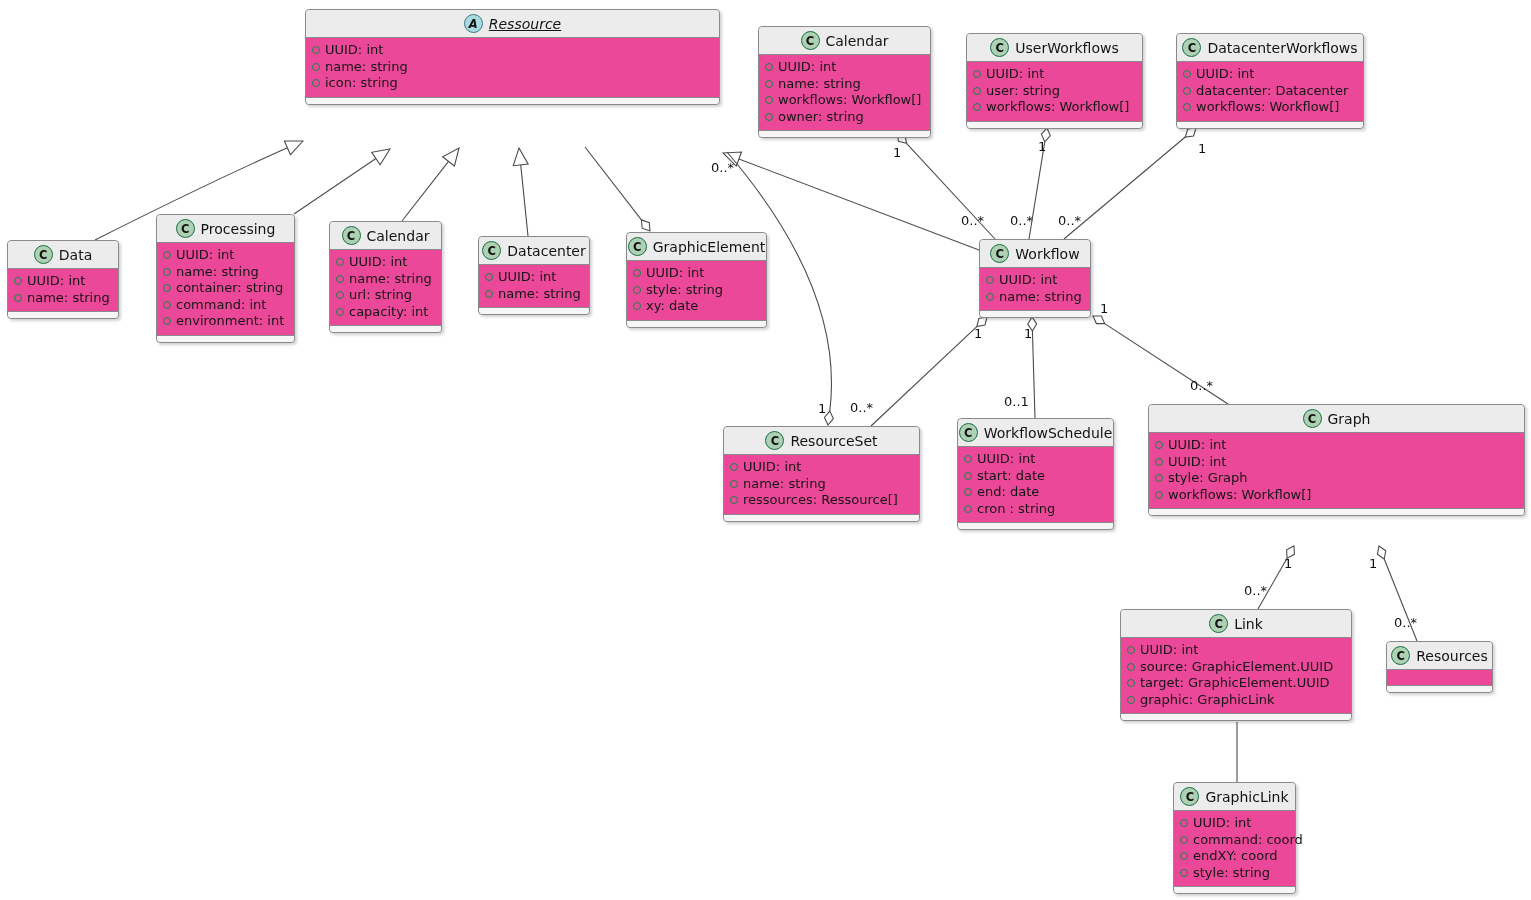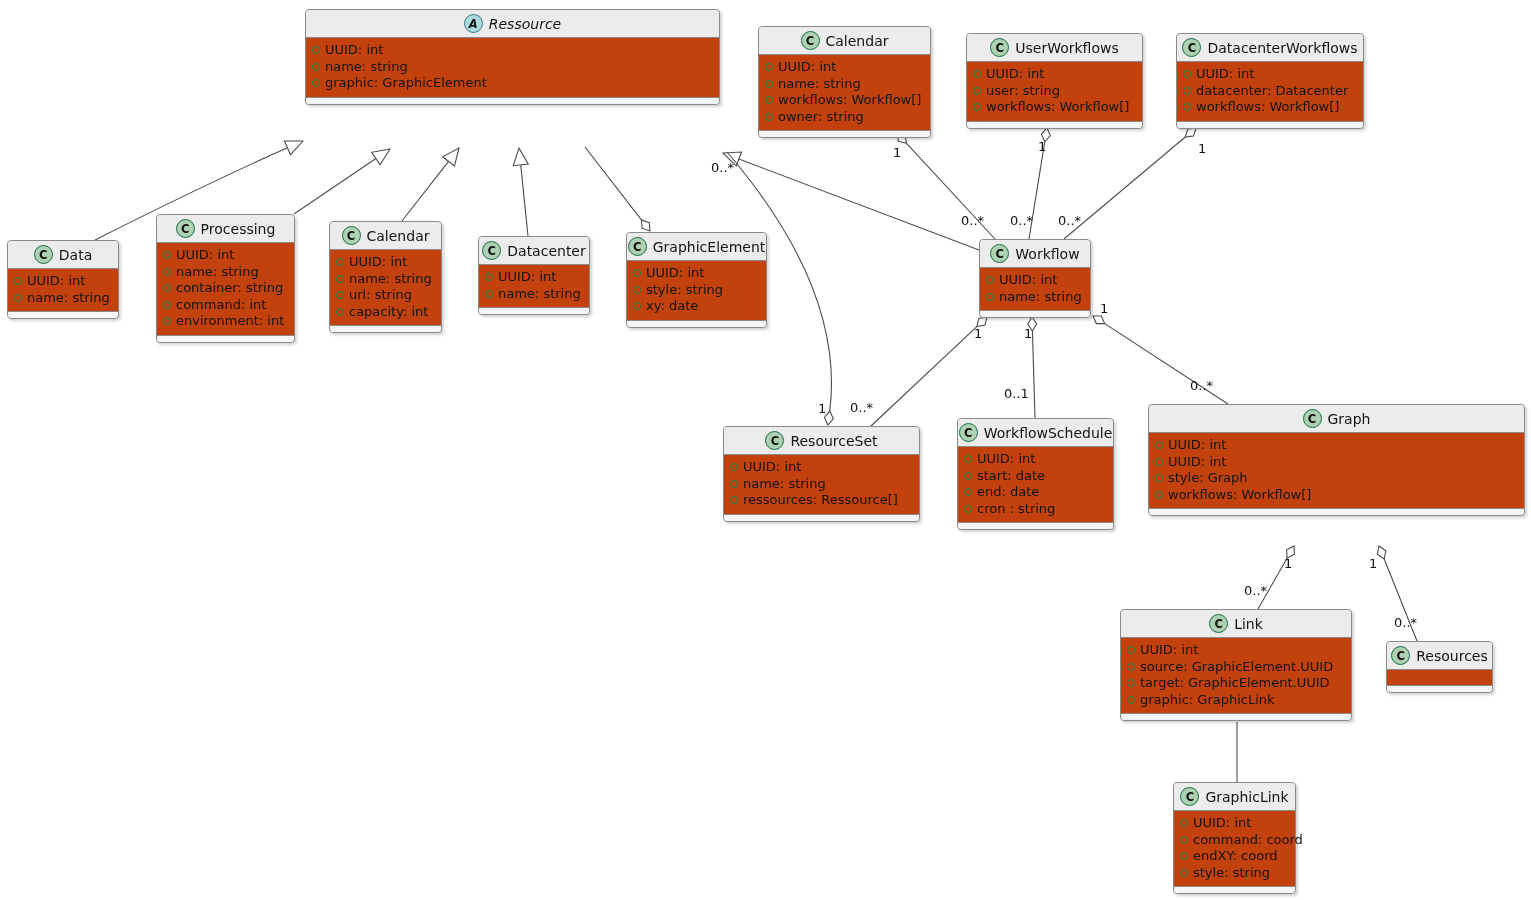--- a/index.html
+++ b/index.html
@@ -12,28 +12,28 @@
   .edge-deco{fill:#ffffff;stroke:#4b4b4b;stroke-width:1.1px;}
   .uml-class{
     position:absolute;background:#f6f6f6;border:1px solid #8a8a8a;border-radius:4px;
     box-shadow:2px 2px 3px rgba(0,0,0,0.18);box-sizing:border-box;
   }
   .uml-title{
     background:#ececec;border-bottom:1px solid #8a8a8a;display:flex;align-items:center;
     justify-content:center;gap:6px;padding:4px 6px;font-size:14px;color:#131313;
     border-radius:4px 4px 0 0;white-space:nowrap;
   }
-  .uml-title.abstract .class-name{font-style:italic;}
+  .uml-title.abstract .class-name{font-style:italic;text-decoration:underline;}
   .uml-icon{
     width:17px;height:17px;border-radius:50%;display:flex;align-items:center;
     justify-content:center;font-size:11.5px;font-weight:bold;flex:0 0 auto;color:#111;
   }
   .icon-class{background:#ADD1B2;border:1px solid #186e43;}
   .icon-abstract{background:#A9DCDF;border:1px solid #3c7a86;font-style:italic;}
-  .uml-attrs{padding:4px 8px 5px 6px;border-bottom:1px solid #8a8a8a;min-height:6px;background:#c2410c;}
+  .uml-attrs{padding:4px 8px 5px 6px;border-bottom:1px solid #8a8a8a;min-height:6px;background:#ec4899;}
   .uml-attr{display:flex;align-items:center;gap:5px;font-size:13px;line-height:16.5px;color:#141414;white-space:nowrap;}
   .attr-dot{width:6px;height:6px;border:1px solid #0d8a46;border-radius:50%;flex:0 0 auto;background:transparent;}
   .uml-methods{height:6px;background:#f6f6f6;border-radius:0 0 4px 4px;}
   .mult-label{position:absolute;font-size:13px;color:#111;white-space:nowrap;line-height:14px;}
 </style>
 </head>
 <body>
 
 <div id="canvas">
   <svg id="edges" xmlns="http://www.w3.org/2000/svg">
@@ -73,21 +73,21 @@
     <div class="mult-label" style="left: 818px; top: 402px;">1</div>
     <div class="mult-label" style="left: 893px; top: 146px;">1</div>
     <div class="mult-label" style="left: 961px; top: 214px;">0..*</div>
     <div class="mult-label" style="left: 1038px; top: 140px;">1</div>
     <div class="mult-label" style="left: 1010px; top: 214px;">0..*</div>
     <div class="mult-label" style="left: 1198px; top: 142px;">1</div>
     <div class="mult-label" style="left: 1058px; top: 214px;">0..*</div>
     <div class="mult-label" style="left: 974px; top: 327px;">1</div>
     <div class="mult-label" style="left: 850px; top: 401px;">0..*</div>
     <div class="mult-label" style="left: 1024px; top: 327px;">1</div>
-    <div class="mult-label" style="left: 1004px; top: 387px;">0..1</div>
+    <div class="mult-label" style="left: 1004px; top: 395px;">0..1</div>
     <div class="mult-label" style="left: 1100px; top: 302px;">1</div>
     <div class="mult-label" style="left: 1190px; top: 379px;">0..*</div>
     <div class="mult-label" style="left: 1284px; top: 557px;">1</div>
     <div class="mult-label" style="left: 1244px; top: 584px;">0..*</div>
     <div class="mult-label" style="left: 1369px; top: 557px;">1</div>
     <div class="mult-label" style="left: 1394px; top: 616px;">0..*</div>
     <div class="uml-class" style="left: 305px; top: 9px; width: 415px;">
       <div class="uml-title abstract">
         <span class="uml-icon icon-abstract">A</span>
         <span class="class-name">Ressource</span>
@@ -96,21 +96,21 @@
         <div class="uml-attr">
           <span class="attr-dot"></span>
           <span>UUID: int</span>
         </div>
         <div class="uml-attr">
           <span class="attr-dot"></span>
           <span>name: string</span>
         </div>
         <div class="uml-attr">
           <span class="attr-dot"></span>
-          <span>graphic: GraphicElement</span>
+          <span>icon: string</span>
         </div>
       </div>
       <div class="uml-methods"></div>
     </div>
     <div class="uml-class" style="left: 7px; top: 240px; width: 112px;">
       <div class="uml-title">
         <span class="uml-icon icon-class">C</span>
         <span class="class-name">Data</span>
       </div>
       <div class="uml-attrs">

